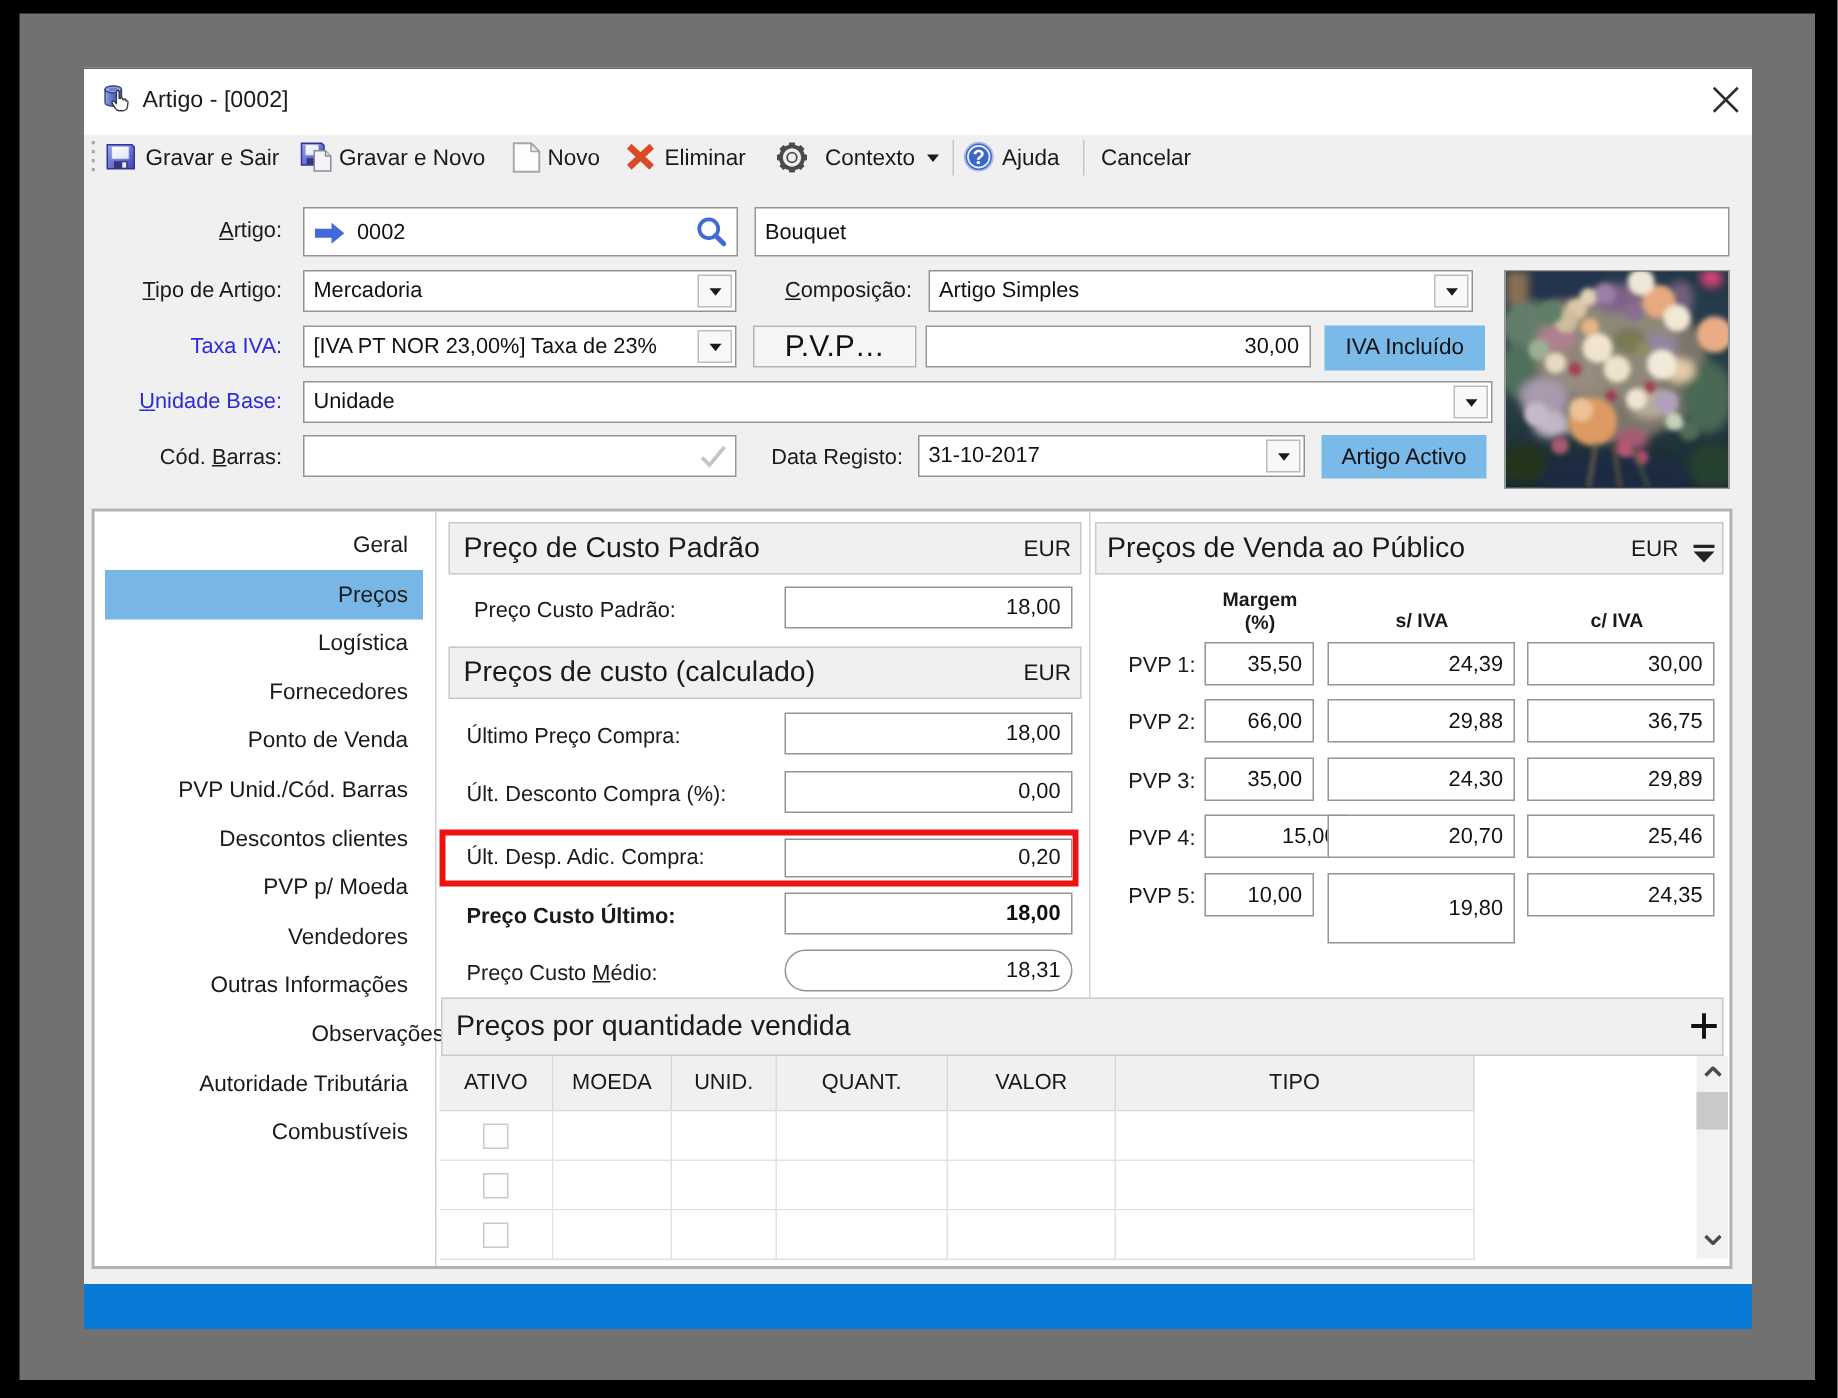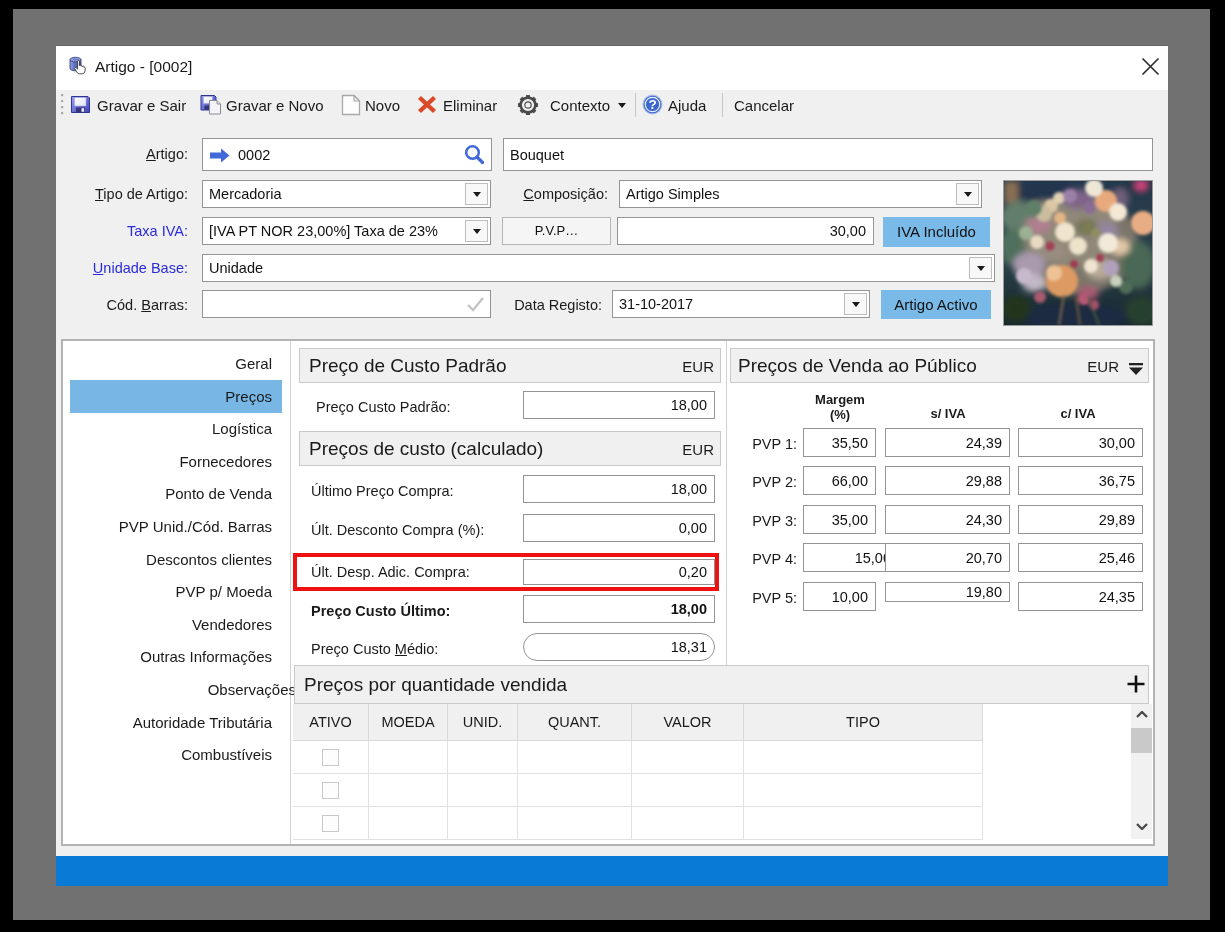--- a/index.html
+++ b/index.html
@@ -17,21 +17,21 @@
   
   .lbl{font-size:14.5px;color:#1a1a1a;text-align:right;height:20px;line-height:20px;}
   .bluelbl{color:#2b2bdb;}
   .inp{background:#fff;border:1px solid #949494;box-sizing:border-box;font-size:14.5px;color:#111;padding-left:46px;}
   .inp .txt{position:absolute;left:6px;top:50%;transform:translateY(-50%);}
   .num{position:absolute;right:7px;top:50%;transform:translateY(-50%);}
   .combo-btn{position:absolute;box-sizing:border-box;background:#f8f8f8;border:1px solid #bdbdbd;}
   .carr{position:absolute;left:50%;top:50%;transform:translate(-50%,-38%);width:0;height:0;
         border-left:4px solid transparent;border-right:4px solid transparent;border-top:5px solid #1a1a1a;}
   .bluebtn{background:#7abae8;box-sizing:border-box;text-align:center;font-size:15px;color:#111;}
-  .pushbtn{background:#f5f5f5;border:1px solid #b5b5b5;box-sizing:border-box;text-align:center;font-size:13px;color:#111;}
+  .pushbtn{background:#f5f5f5;border:1px solid #b5b5b5;box-sizing:border-box;text-align:center;font-size:20px;color:#111;}
   
   #content{left:5px;top:293px;width:1094px;height:507px;background:#fff;border:2px solid #b3b3b3;box-sizing:border-box;}
   .tab{left:0;width:209px;text-align:right;font-size:15px;color:#1a1a1a;height:33px;line-height:33px;}
   .sechdr{background:#f0f0f0;border:1px solid #c9c9c9;box-sizing:border-box;font-size:19px;color:#1a1a1a;}
   .sechdr .ht{position:absolute;left:9px;top:50%;transform:translateY(-50%);}
   .sechdr .eur{position:absolute;right:6px;top:50%;transform:translateY(-50%);font-size:15px;}
   .flbl{font-size:14.5px;color:#1a1a1a;height:20px;line-height:20px;}
   .pvplbl{font-size:14.5px;color:#1a1a1a;text-align:right;height:20px;line-height:20px;}
   .colh{font-size:13px;font-weight:bold;color:#1a1a1a;text-align:center;}
   
@@ -409,21 +409,21 @@
         <span class="num">20,70</span>
       </div>
     <div class="abs inp" style="left:955px;top:202px;width:125px;height:29px;">
         <span class="num">25,46</span>
       </div>
 
     <div class="abs pvplbl" style="left:686px;top:247px;width:48px;">PVP 5:</div>
     <div class="abs inp" style="left:740px;top:241px;width:73px;height:29px;">
         <span class="num">10,00</span>
       </div>
-    <div class="abs inp" style="left:822px;top:241px;width:125px;height:20px;">
+    <div class="abs inp" style="left:822px;top:241px;width:125px;height:47px;">
         <span class="num">19,80</span>
       </div>
     <div class="abs inp" style="left:955px;top:241px;width:125px;height:29px;">
         <span class="num">24,35</span>
       </div>
 
     <div class="abs sechdr" style="left:231px;top:324px;width:855px;height:39px;">
       <span class="ht">Preços por quantidade vendida</span>
       <svg style="position:absolute;right:3px;top:8px;" width="18" height="20" viewBox="0 0 18 20">
         <path d="M9,1.5 V18.5 M0.5,10 H17.5" stroke="#111" stroke-width="2.6"></path>

